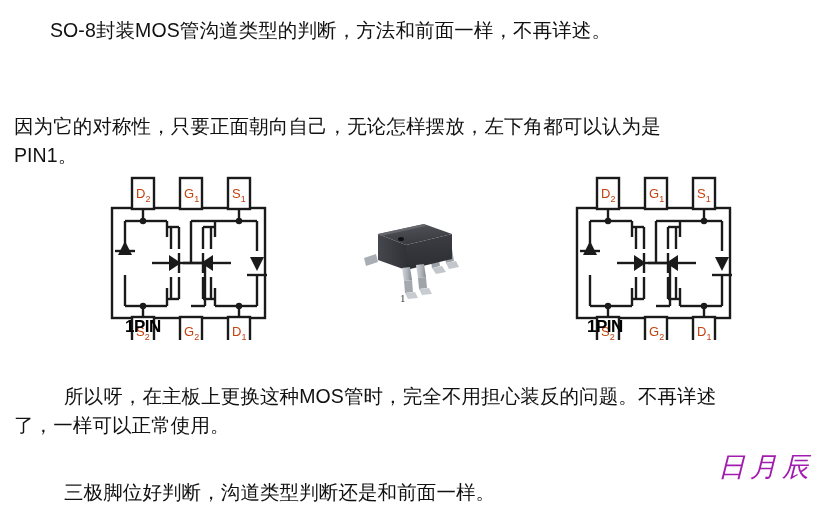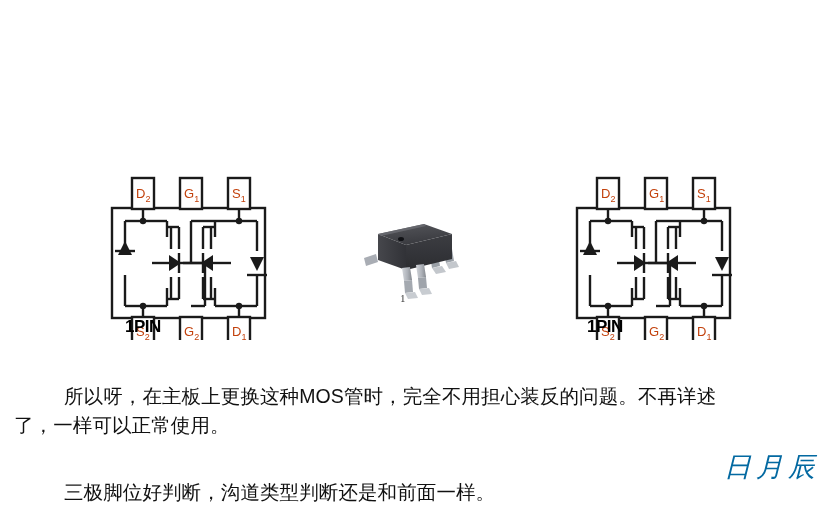--- a/index.html
+++ b/index.html
@@ -89,26 +89,26 @@
   #watermark {
     position: absolute;
     left: 706px;
     top: 452px;
     width: 128px;
     height: 58px;
     pointer-events: none;
   }
   .wm-cn {
     position: absolute;
-    left: 18px;
+    left: 12px;
     top: 0px;
     font-size: 27px;
     line-height: 29px;
     letter-spacing: 5px;
-    color: #0369a1;
+    color: #a21caf;
     font-family: "DejaVu Serif", serif;
     font-style: italic;
     font-weight: 400;
     white-space: nowrap;
   }
   .wm-en {
     position: absolute;
     left: 0px;
     top: 28px;
     font-size: 29px;
@@ -118,22 +118,25 @@
     font-family: "Liberation Sans", sans-serif;
     font-weight: bold;
     white-space: nowrap;
   }
 </style>
 </head>
 <body>
 
 <div class="doc">
 
-
-
+  <div class="para" id="p1">SO-8封装MOS管沟道类型的判断，方法和前面一样，不再详述。</div>
+
+
+  <div class="para" id="p3">因为它的对称性，只要正面朝向自己，无论怎样摆放，左下角都可以认为是
+PIN1。</div>
 
   <div class="diagram" id="diagram-left">
     <svg width="175" height="165" viewBox="0 0 175 165">
       <g fill="none" stroke="#1a1a1a" stroke-width="2.4">
 
         <rect x="7" y="33" width="153" height="110" fill="#ffffff"></rect>
 
         <rect x="27" y="3" width="22" height="31" fill="#ffffff"></rect>
         <rect x="75" y="3" width="22" height="31" fill="#ffffff"></rect>
         <rect x="123" y="3" width="22" height="31" fill="#ffffff"></rect>

